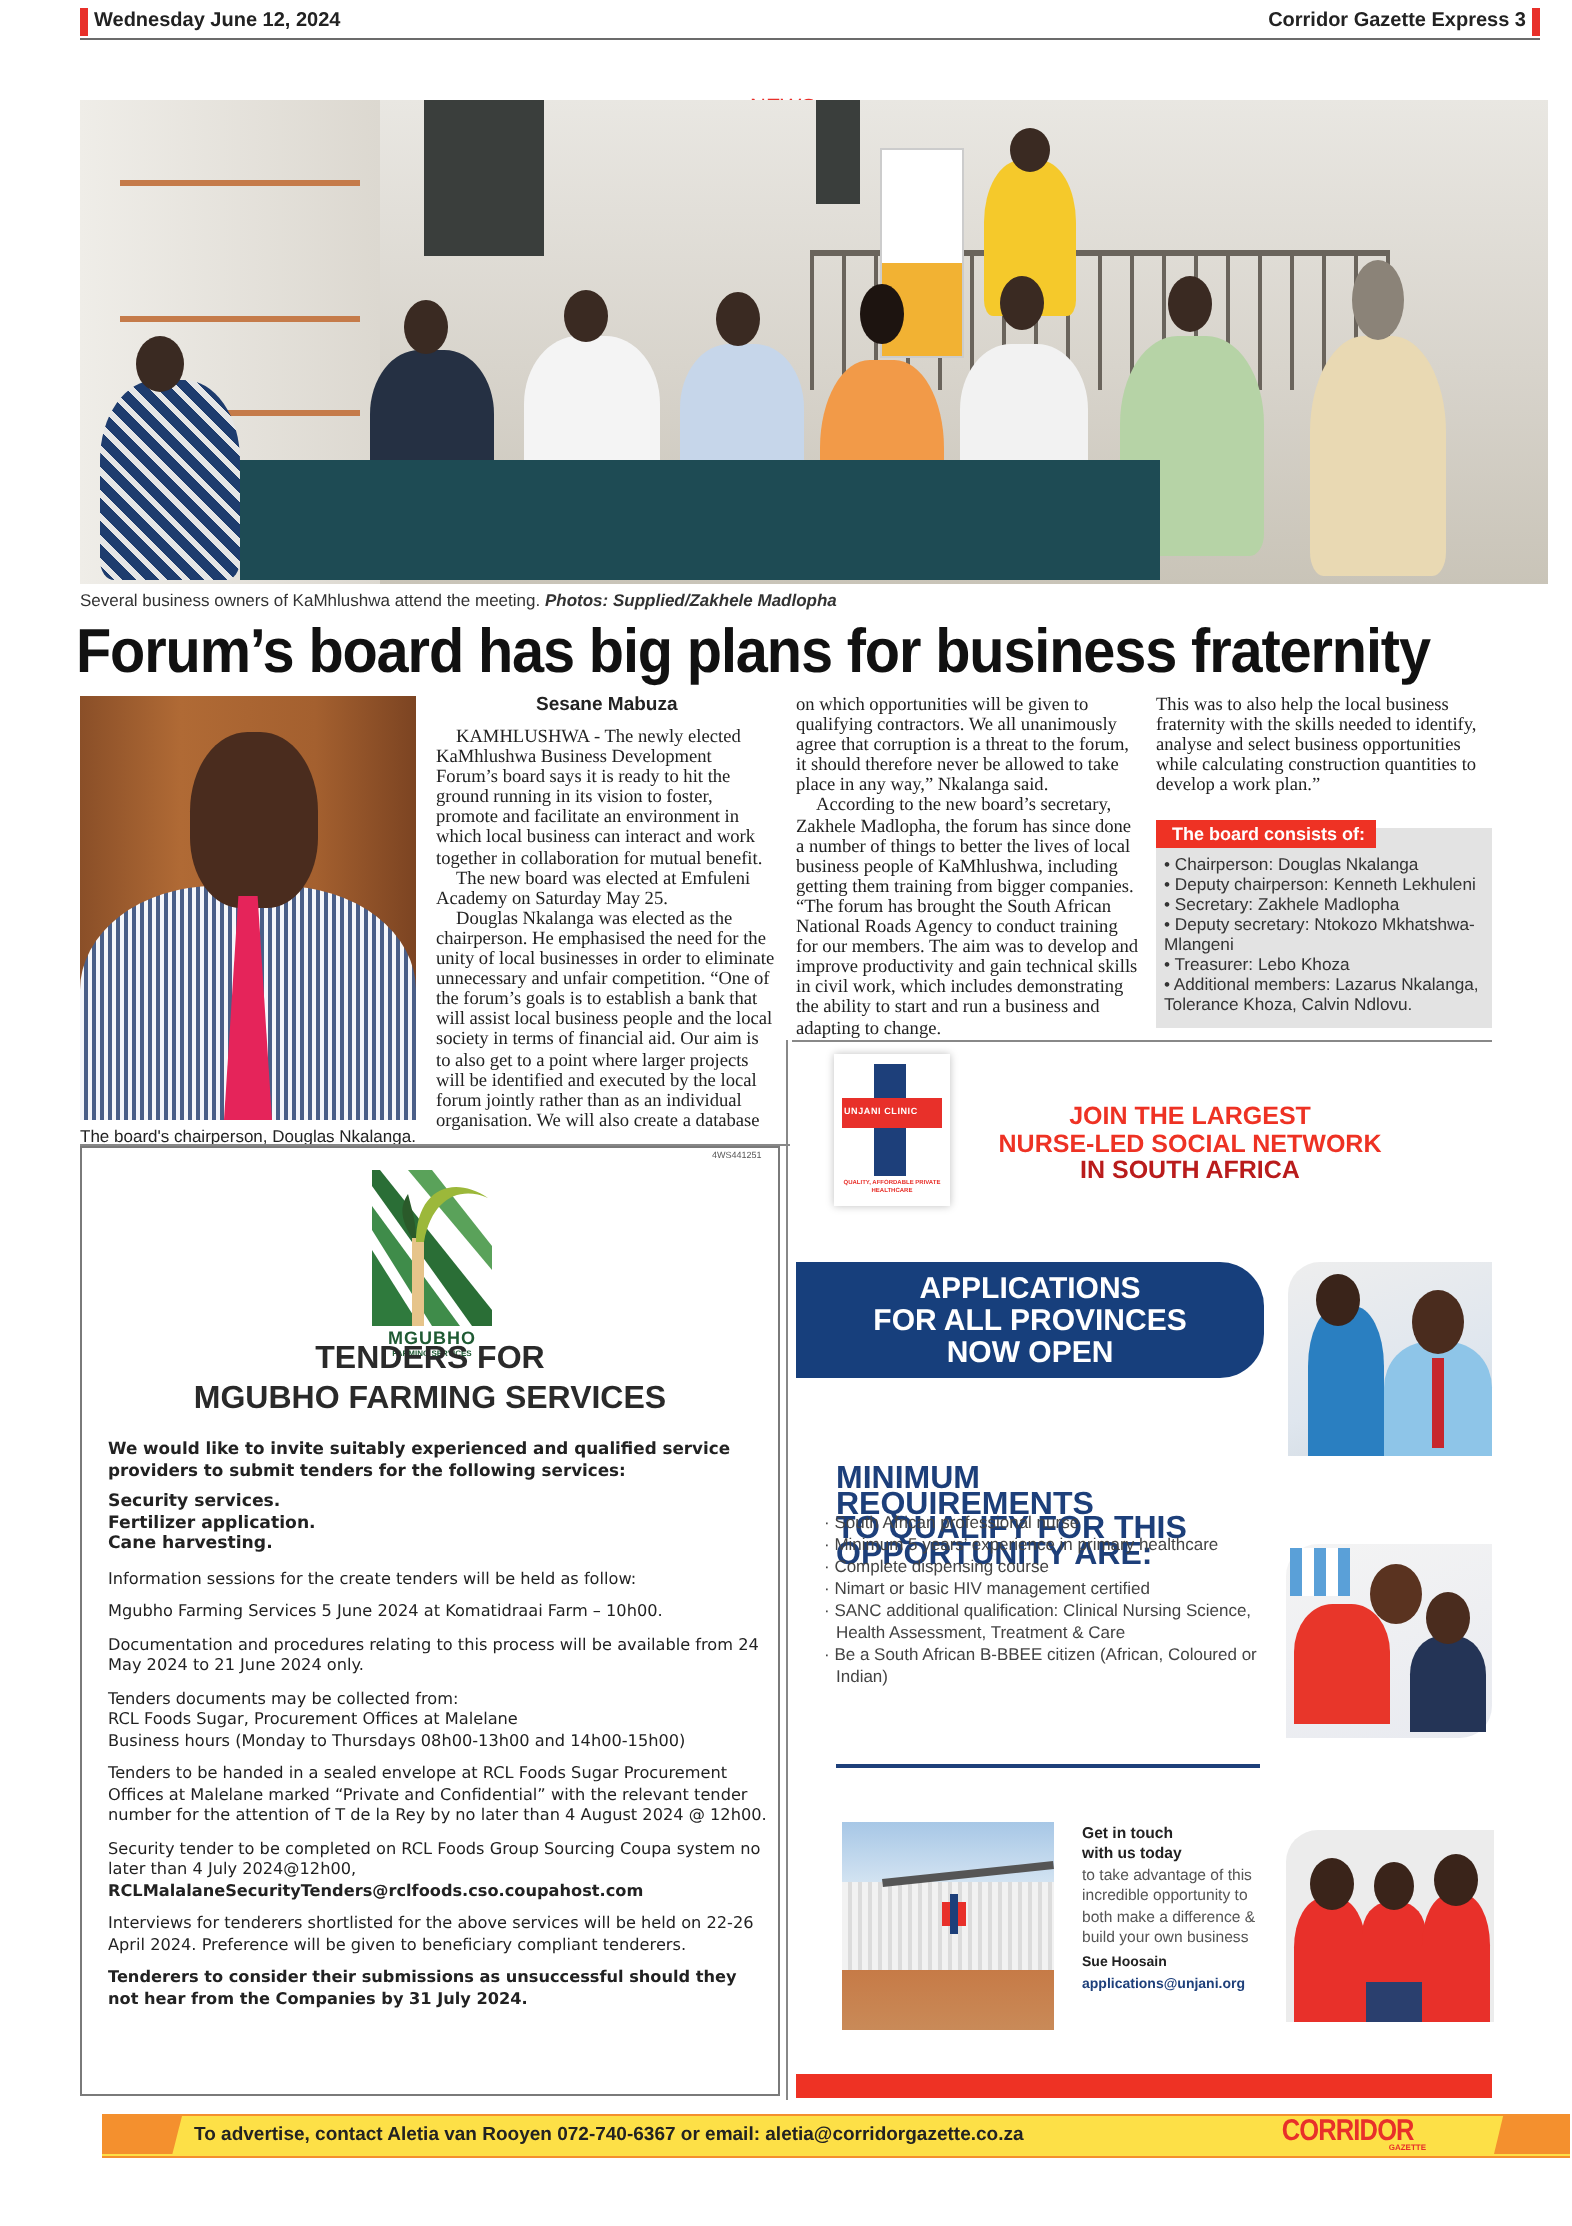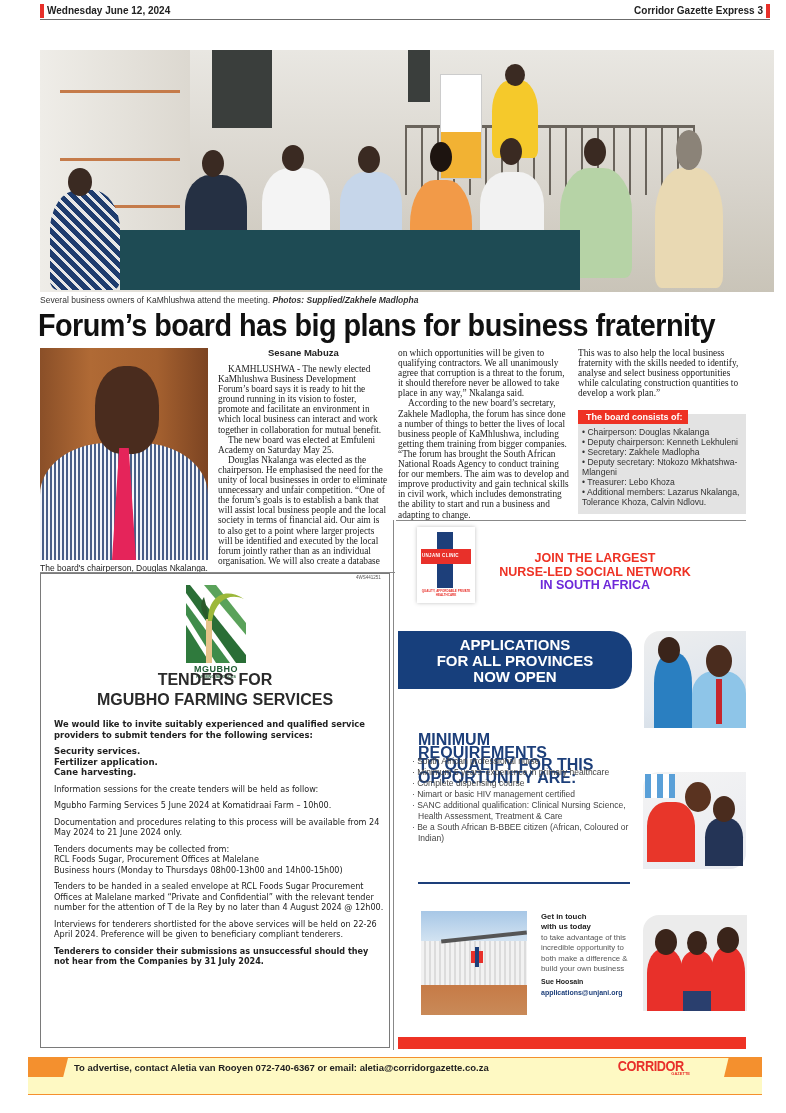--- a/index.html
+++ b/index.html
@@ -64,41 +64,41 @@
   .tender-body .intro { font-weight: bold; font-size: 8.4px; }
   .tender-body .svc { font-weight: bold; font-size: 8.6px; }
 
   
   .unjani-logo { left: 417px; top: 527px; width: 58px; height: 76px; background: #fff; box-shadow: 0 0 4px rgba(0,0,0,0.25); }
   .cross-v { position:absolute; left:20px; top:5px; width:16px; height:56px; background:#1d3f7a; }
   .cross-h { position:absolute; left:4px; top:22px; width:50px; height:15px; background:#e8302a; }
   .cross-txt { position:absolute; left:5px; top:26px; width:50px; font-size:4.5px; color:#fff; font-weight:bold; letter-spacing:0.3px; }
   .logo-tag { position:absolute; left:3px; top:63px; width:52px; font-size:3px; color:#e8302a; text-align:center; font-weight:bold; line-height:3.5px; }
   .join { left: 480px; top: 552px; width: 230px; text-align: center; font-size: 12.5px; font-weight: bold; line-height: 13.5px; color: #ee3224; }
-  .join .blue { color: #6d28d9; }
+  .join .blue { color: #b91c1c; }
 
   .apps-banner { left: 398px; top: 631px; width: 234px; height: 58px; background: #173f7c; border-radius: 0 22px 22px 0; color: #fff; text-align: center; font-weight: bold; font-size: 15px; line-height: 16px; padding-top: 6px; }
   .min-req { left: 418px; top: 734px; width: 200px; color: #1d3f7a; font-weight: bold; font-size: 16px; line-height: 12.5px; }
   .req-list { left: 412px; top: 756px; width: 230px; font-size: 8.5px; line-height: 11px; color: #444; list-style: none; }
   .req-list li { padding-left: 6px; text-indent: -6px; }
   .blue-rule { left: 418px; top: 882px; width: 212px; height: 2px; background: #1d3f7a; }
   .photo1 { left: 644px; top: 631px; width: 102px; height: 97px; background: linear-gradient(160deg,#eeeeee 0%,#dfe6ee 60%,#cfd8e0 100%); border-radius: 16px 0 16px 0; }
   .photo2 { left: 643px; top: 772px; width: 103px; height: 97px; background: linear-gradient(160deg,#f4f4f4,#e8eaf0); border-radius: 16px 0 16px 0; }
   .photo3 { left: 643px; top: 915px; width: 104px; height: 96px; background: #ececec; border-radius: 16px 0 0 0; }
   .photo-clinic { left: 421px; top: 911px; width: 106px; height: 104px; background: linear-gradient(180deg,#a7c7e6 0%,#d4e4f2 30%,#e8e8e8 30%,#e8e8e8 70%,#c67a46 70%,#c98a58 100%); }
 
   .contact { left: 541px; top: 912px; width: 96px; font-size: 7.8px; line-height: 10.4px; color: #555; }
   .contact .b { font-weight: bold; color: #222; }
   .contact .name { font-weight: bold; color: #222; margin-top: 3px; font-size: 7px; }
   .contact .mail { font-weight: bold; color: #1d3f7a; font-size: 7px; }
 
   .red-bar { left: 398px; top: 1037px; width: 348px; height: 12px; background: #ee3224; }
 
   
-  .footer { left: 28px; top: 1057px; width: 734px; height: 38px; background: #fef9c3; border-top: 1.5px solid #f4902e; border-bottom: 1.5px solid #f4902e; }
+  .footer { left: 51px; top: 1057px; width: 734px; height: 22px; background: #fde047; border-top: 1.5px solid #f4902e; border-bottom: 1.5px solid #f4902e; }
   .footer .ol { position:absolute; left:0; top:0; width:40px; height:19px; background:#f4902e; clip-path: polygon(0 0,100% 0,88% 100%,0 100%); }
   .footer .or { position:absolute; right:0; top:0; width:38px; height:19px; background:#f4902e; clip-path: polygon(12% 0,100% 0,100% 100%,0 100%); }
   .footer .txt { position:absolute; left:46px; top:4px; font-size: 9.5px; font-weight: bold; color: #222; white-space: nowrap; }
   .footer .brand { position:absolute; right:72px; top:-1px; font-size: 15px; font-weight: bold; color: #e8302a; letter-spacing: -0.5px; transform: scaleX(0.85); }
   .footer .brand-sub { position:absolute; right:72px; top:13px; font-size: 4px; font-weight: bold; color: #e8302a; }
 </style>
 </head>
 <body>
 
 <div class="abs hdr">
@@ -211,20 +211,21 @@
   </p>
   <p>Information sessions for the create tenders will be held as follow:</p>
   <p>Mgubho Farming Services 5 June 2024 at Komatidraai Farm – 10h00.</p>
   <p>Documentation and procedures relating to this process will be available from 24 May 2024 to 21 June 2024 only.</p>
   <p>
     <span>Tenders documents may be collected from:</span><br>
     <span>RCL Foods Sugar, Procurement Offices at Malelane</span><br>
     <span>Business hours (Monday to Thursdays 08h00-13h00 and 14h00-15h00)</span>
   </p>
   <p>Tenders to be handed in a sealed envelope at RCL Foods Sugar Procurement Offices at Malelane marked “Private and Confidential” with the relevant tender number for the attention of  T de la Rey by no later than 4 August 2024 @ 12h00.</p>
+  <p><span>Security tender to be completed on RCL Foods Group Sourcing Coupa system no later than 4 July 2024@12h00, </span><b>RCLMalalaneSecurityTenders@rclfoods.cso.coupahost.com</b></p>
   <p>Interviews for tenderers shortlisted for the above services will be held on 22-26 April 2024. Preference will be given to beneficiary compliant tenderers.</p>
   <p style="font-weight:bold">Tenderers to consider their submissions as unsuccessful should they not hear from the Companies by 31 July 2024.</p>
 </div>
 
 <div class="abs unjani-logo">
   <div class="cross-v"></div>
   <div class="cross-h"></div>
   <div class="cross-txt">UNJANI   CLINIC</div>
   <div class="logo-tag">QUALITY, AFFORDABLE PRIVATE HEALTHCARE</div>
 </div>

